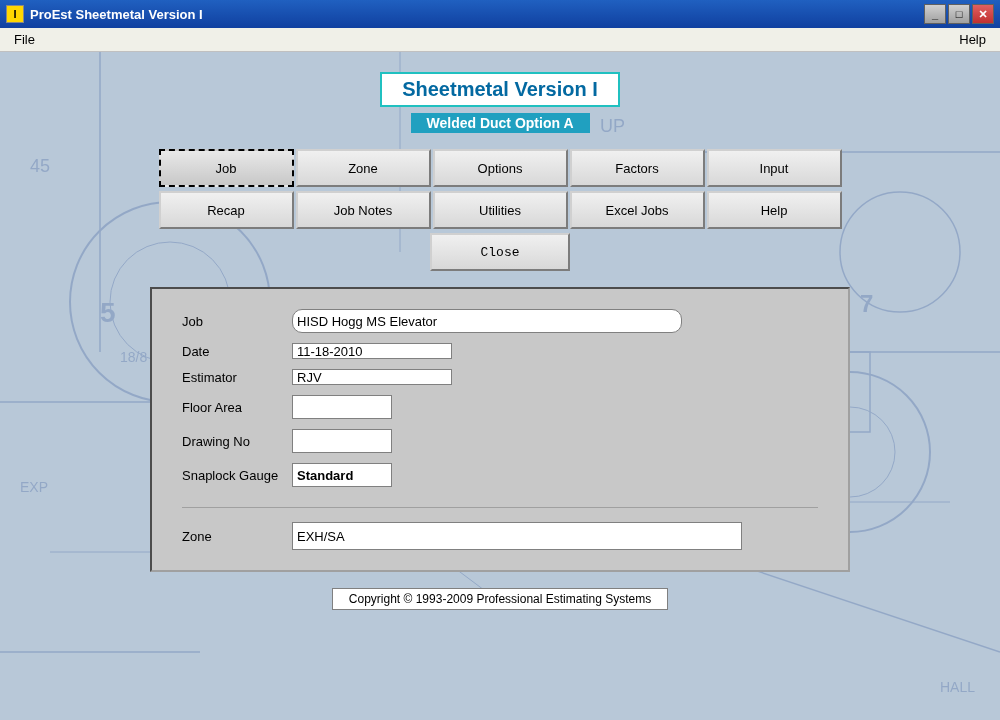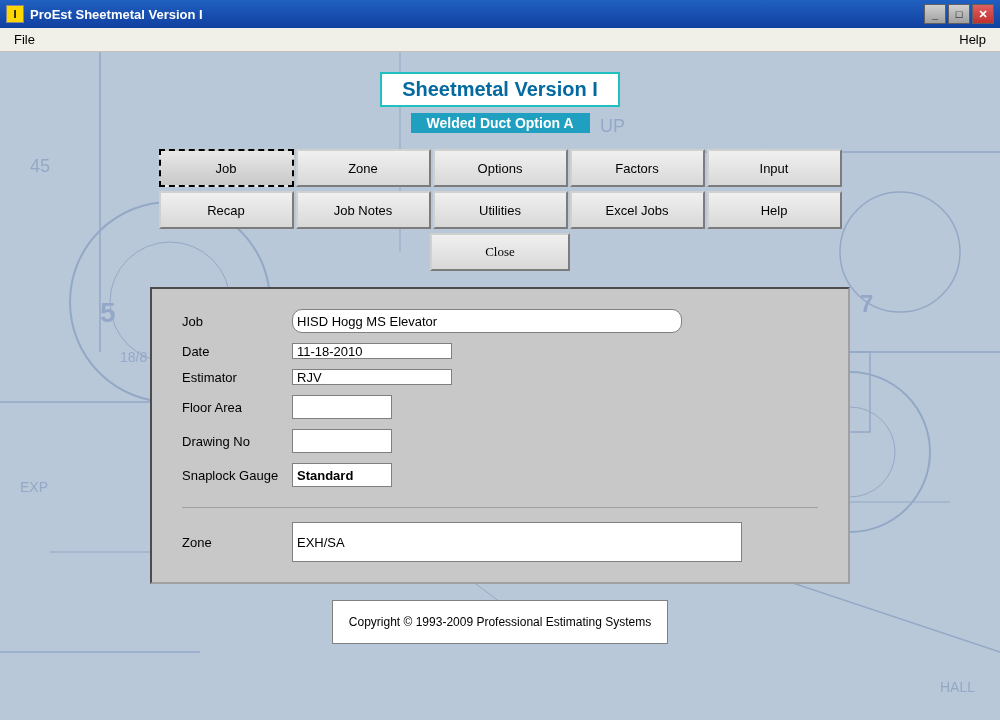--- a/index.html
+++ b/index.html
@@ -164,21 +164,21 @@
       margin-bottom: 16px;
     }
 
     .close-nav-btn {
       width: 140px;
       height: 38px;
       background: linear-gradient(to bottom, #f0f0f0, #d8d8d8);
       border: 2px outset #d0d0d0;
       font-size: 13px;
       cursor: pointer;
-      font-family: Liberation Serif, serif;
+      font-family: Liberation Mono, monospace;
       color: #000;
     }
 
     
     .form-panel {
       background: #c8c8c8;
       border: 2px inset #a0a0a0;
       width: 700px;
       padding: 20px 30px;
     }
@@ -231,28 +231,28 @@
     }
 
     .zone-row {
       display: flex;
       align-items: center;
       margin-top: 14px;
     }
 
     .zone-input {
       width: 450px;
-      height: 40px;
+      height: 28px;
     }
 
     
     .copyright-bar {
       background: white;
       border: 1px solid #808080;
-      padding: 14px 16px;
+      padding: 3px 16px;
       font-size: 12px;
       color: #000;
       margin-top: 16px;
     }
   </style>
 </head>
 <body>
 
 <div class="title-bar">
   <div class="title-bar-left">

